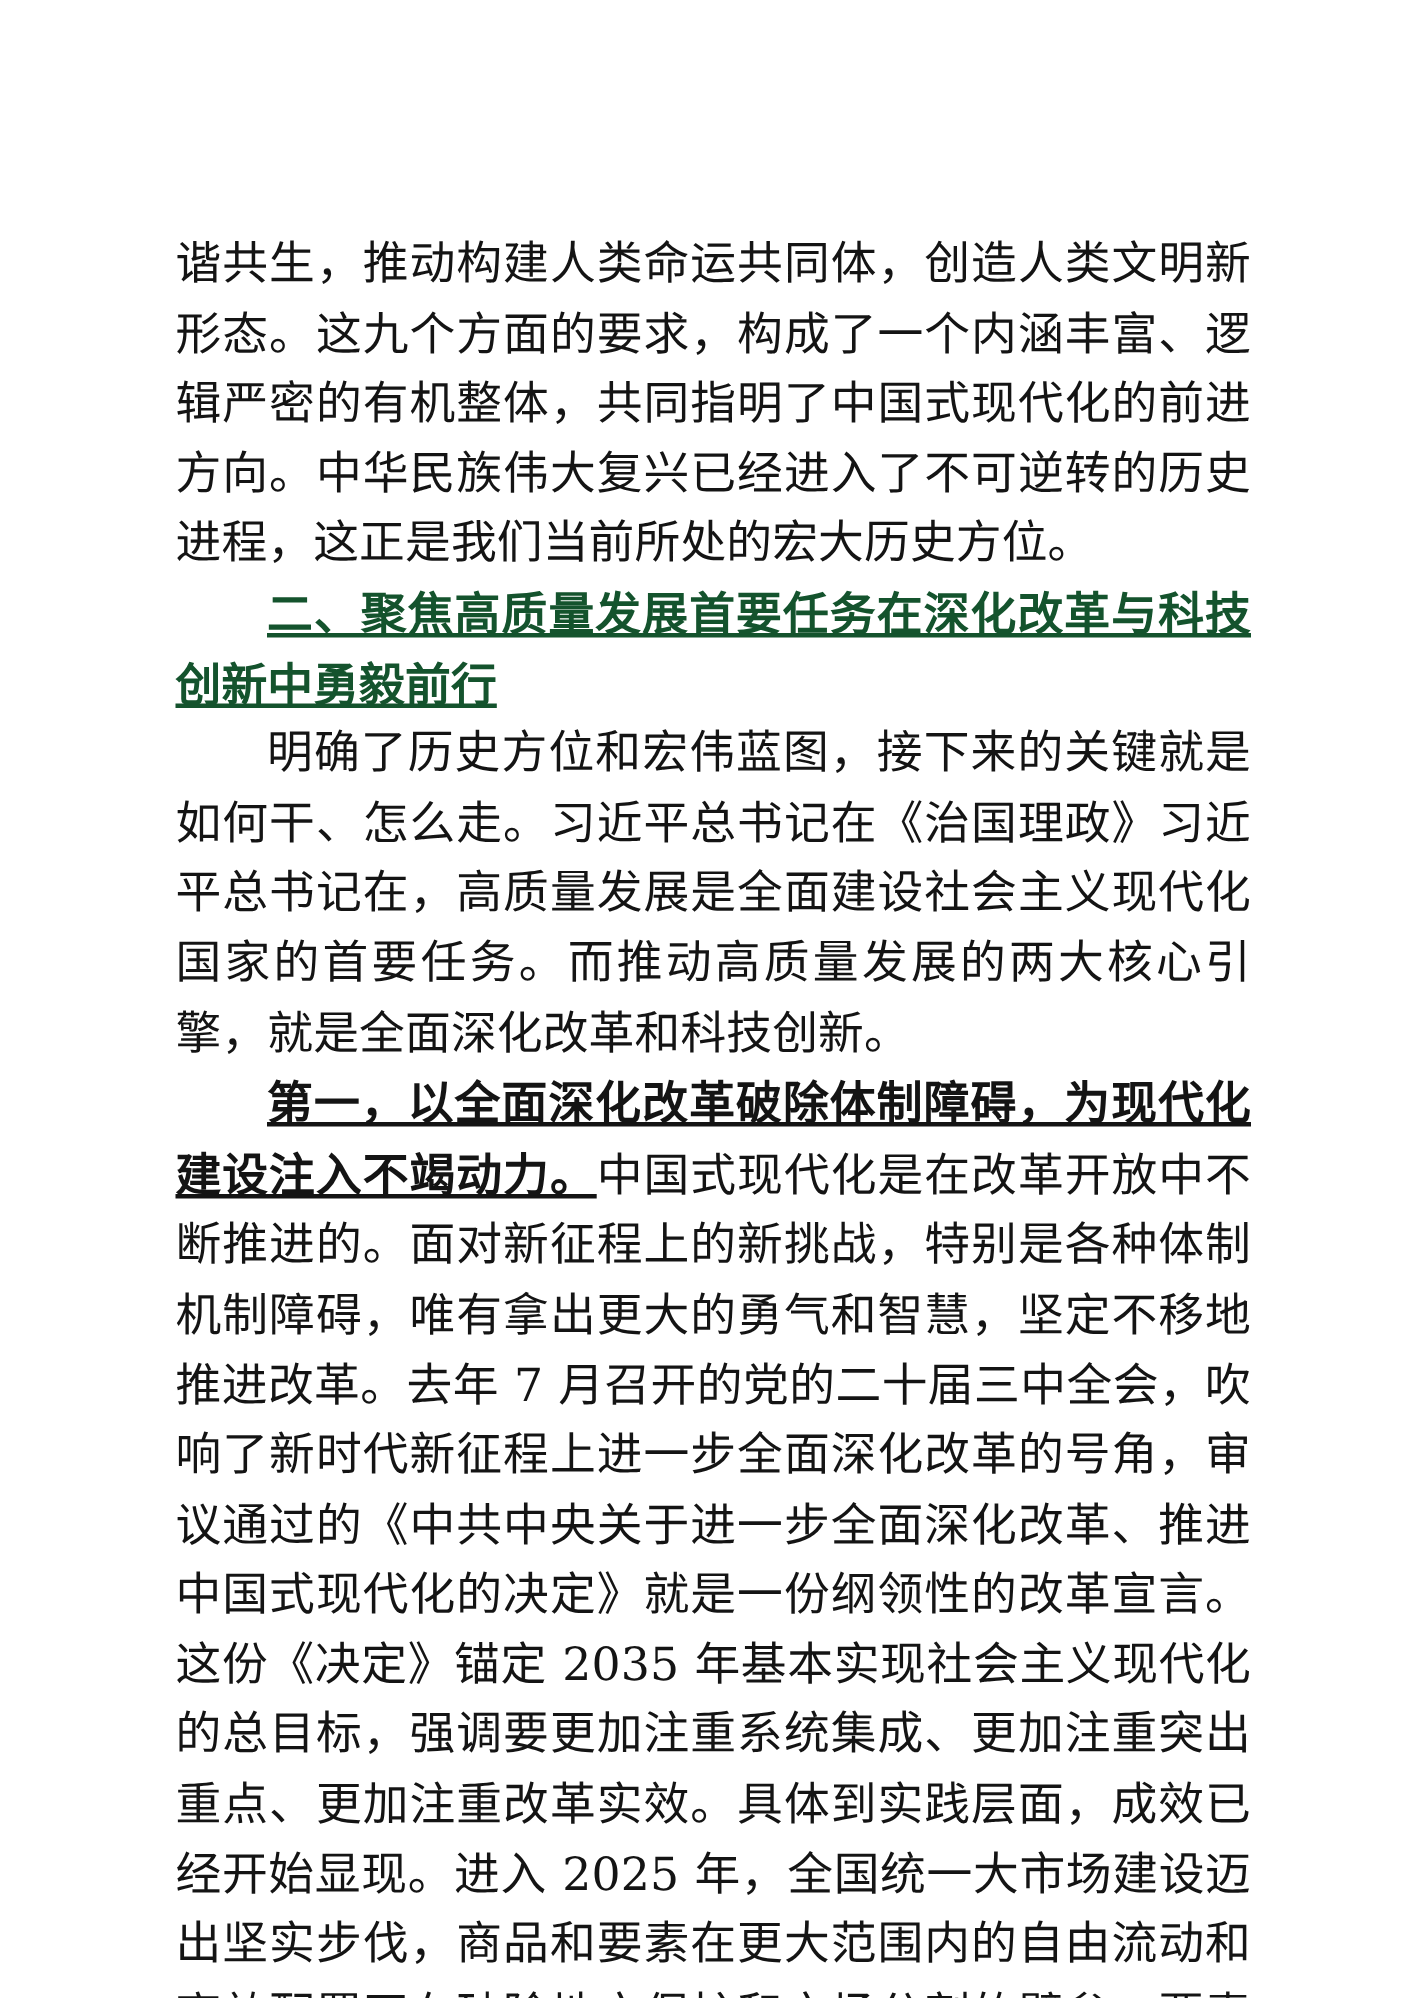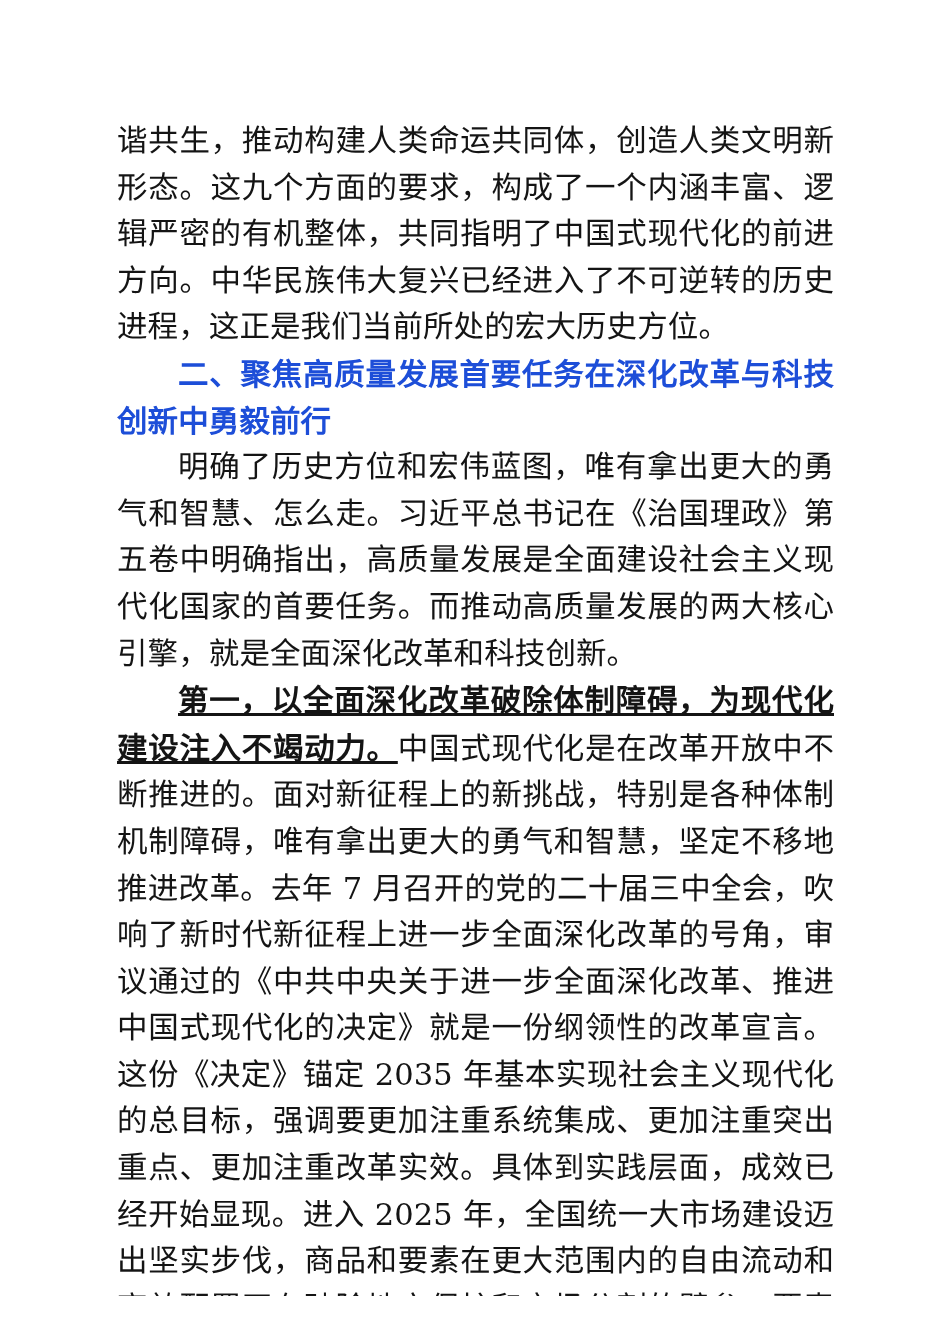--- a/index.html
+++ b/index.html
@@ -9,20 +9,21 @@
     background: #ffffff;
   }
 
   .page {
     position: relative;
     width: 950px;
     height: 1296px;
     background: #ffffff;
     overflow: hidden;
     box-sizing: border-box;
+    margin-top: 36px;
   }
 
   .content {
     position: absolute;
     left: 117px;
     top: 118px;
     width: 717px;
   }
 
   
@@ -68,20 +69,20 @@
   }
 </style>
 </head>
 <body>
 
 <div class="page" lang="zh-CN" style="background: rgb(255, 255, 255);">
   <div class="content">
 
     <p class="para cont" style="color: rgb(20, 20, 20);">谐共生，推动构建人类命运共同体，创造人类文明新形态。这九个方面的要求，构成了一个内涵丰富、逻辑严密的有机整体，共同指明了中国式现代化的前进方向。中华民族伟大复兴已经进入了不可逆转的历史进程，这正是我们当前所处的宏大历史方位。</p>
 
-    <h2 class="heading" style="color: #1d4ed8;">二、聚焦高质量发展首要任务在深化改革与科技创新中勇毅前行</h2>
+    <h2 class="heading" style="color: #14532d; text-decoration: underline;">二、聚焦高质量发展首要任务在深化改革与科技创新中勇毅前行</h2>
 
-    <p class="para indent" style="color: rgb(20, 20, 20);">明确了历史方位和宏伟蓝图，唯有拿出更大的勇气和智慧、怎么走。习近平总书记在《治国理政》第五卷中明确指出，高质量发展是全面建设社会主义现代化国家的首要任务。而推动高质量发展的两大核心引擎，就是全面深化改革和科技创新。</p>
+    <p class="para indent" style="color: rgb(20, 20, 20);">明确了历史方位和宏伟蓝图，接下来的关键就是如何干、怎么走。习近平总书记在《治国理政》习近平总书记在，高质量发展是全面建设社会主义现代化国家的首要任务。而推动高质量发展的两大核心引擎，就是全面深化改革和科技创新。</p>
 
     <p class="para indent" style="color: rgb(20, 20, 20);"><span class="lead">第一，以全面深化改革破除体制障碍，为现代化建设注入不竭动力。</span><span>中国式现代化是在改革开放中不断推进的。面对新征程上的新挑战，特别是各种体制机制障碍，唯有拿出更大的勇气和智慧，坚定不移地推进改革。去年 7 月召开的党的二十届三中全会，吹响了新时代新征程上进一步全面深化改革的号角，审议通过的《中共中央关于进一步全面深化改革、推进中国式现代化的决定》就是一份纲领性的改革宣言。这份《决定》锚定 2035 年基本实现社会主义现代化的总目标，强调要更加注重系统集成、更加注重突出重点、更加注重改革实效。具体到实践层面，成效已经开始显现。进入 2025 年，全国统一大市场建设迈出坚实步伐，商品和要素在更大范围内的自由流动和高效配置正在破除地方保护和市场分割的壁垒。要素市场化</span></p>
 
   </div>
 </div>
 
 </body></html>

